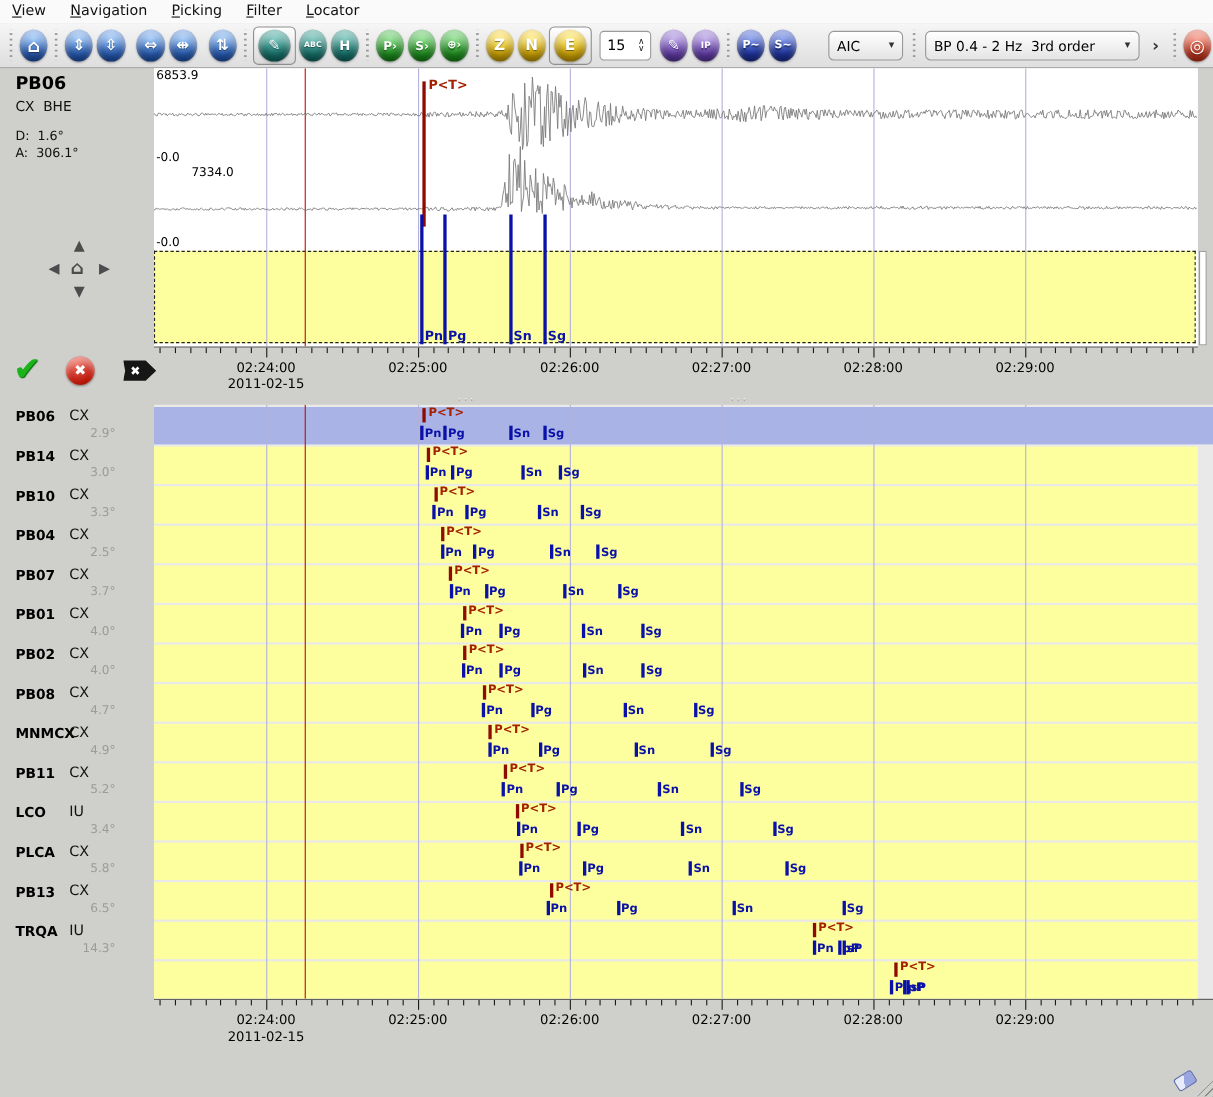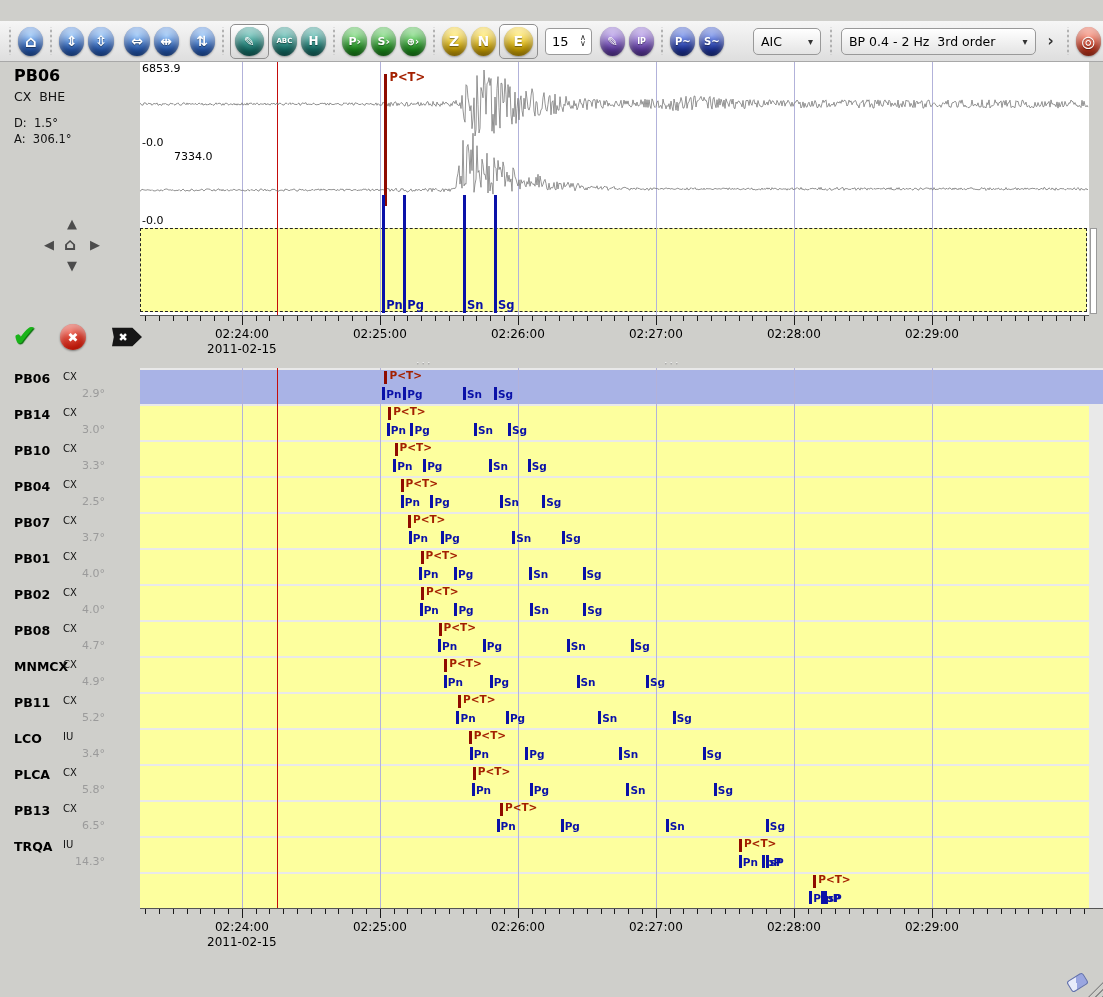--- a/index.html
+++ b/index.html
@@ -69,21 +69,21 @@
     box-shadow:inset 0 5px 6px rgba(255,255,255,.5),0 1px 2px rgba(0,0,0,.4);}
   #skip-btn{position:absolute;left:100px;top:4px;width:30px;height:22px;background:#161616;
     clip-path:polygon(0 8%,68% 8%,100% 50%,68% 92%,0 92%,6% 50%);display:flex;align-items:center;
     justify-content:center;color:#fff;font-size:11px;font-weight:bold;cursor:pointer;padding-right:8px;
     box-sizing:border-box;}
 
   
   #station-list{position:absolute;left:0;top:368px;width:138px;height:540px;}
   .st-entry{position:absolute;left:0;width:138px;height:36px;cursor:pointer;}
   .st-name{position:absolute;left:14px;top:3px;font-size:12.5px;font-weight:bold;color:#000;}
-  .st-net{position:absolute;left:63px;top:3px;font-size:10px;color:#111;}
+  .st-net{position:absolute;left:63px;top:3px;font-size:13px;color:#111;}
   .st-dist{position:absolute;right:33px;top:19px;font-size:11px;color:#9b9b9b;}
 
   
   #top-panel{position:absolute;left:140px;top:62px;width:949px;height:253px;background:#ffffff;
     border-bottom:1px solid #555;overflow:hidden;}
   #rows-panel{position:absolute;left:140px;top:368px;width:963px;height:540px;background:#e9e9e9;
     border-bottom:1px solid #555;overflow:hidden;}
   .gridline{position:absolute;top:0;width:1px;background:#b2b2da;}
   .origin-line{position:absolute;top:0;width:1px;background:#c40b0b;}
   #yellow-zone{position:absolute;left:0px;top:166px;width:947px;height:84px;background:#fdff9e;
@@ -126,20 +126,27 @@
   #resize-grip{position:absolute;left:1088px;top:982px;width:15px;height:15px;cursor:nwse-resize;
     background:repeating-linear-gradient(135deg,#8a8a8a 0 1.5px,transparent 1.5px 5px);
     clip-path:polygon(100% 0,100% 100%,0 100%);}
   svg{position:absolute;left:0;top:0;}
 </style>
 </head>
 <body>
 
 <div id="app">
 
+  <div id="menubar">
+      <div class="menu-item">View</div>
+      <div class="menu-item">Navigation</div>
+      <div class="menu-item">Picking</div>
+      <div class="menu-item">Filter</div>
+      <div class="menu-item">Locator</div>
+    </div>
 
   <div id="toolbar">
       <div class="tb-sep"></div>
       <div class="tbico bg-blue" style="font-size: 16px;">⌂</div>
       <div class="tb-sep"></div>
       <div class="tbico bg-blue" style="font-size: 14px;">⇕</div>
       <div class="tbico bg-blue" style="font-size: 14px;">⇳</div>
       <div class="tb-gap"></div>
       <div class="tbico bg-blue" style="font-size: 14px;">⇔</div>
       <div class="tbico bg-blue" style="font-size: 14px;">⇹</div>
@@ -184,21 +191,21 @@
         <div class="chev">▾</div>
       </div>
       <div class="tb-chevron">›</div>
       <div class="tb-sep"></div>
       <div class="tbico bg-red" style="font-size: 16px;">◎</div>
     </div>
 
   <div id="station-header">
     <div id="station-name">PB06</div>
     <div id="station-channel">CX  BHE</div>
-    <div id="station-dist">D:  1.5°</div>
+    <div id="station-dist">D:  1.6°</div>
     <div id="station-az">A:  306.1°</div>
   </div>
 
   <div id="navpad">
     <div class="nav-btn" id="nav-up">▲</div>
     <div class="nav-btn" id="nav-left">◀</div>
     <div class="nav-btn" id="nav-home">⌂</div>
     <div class="nav-btn" id="nav-right">▶</div>
     <div class="nav-btn" id="nav-down">▼</div>
   </div>

